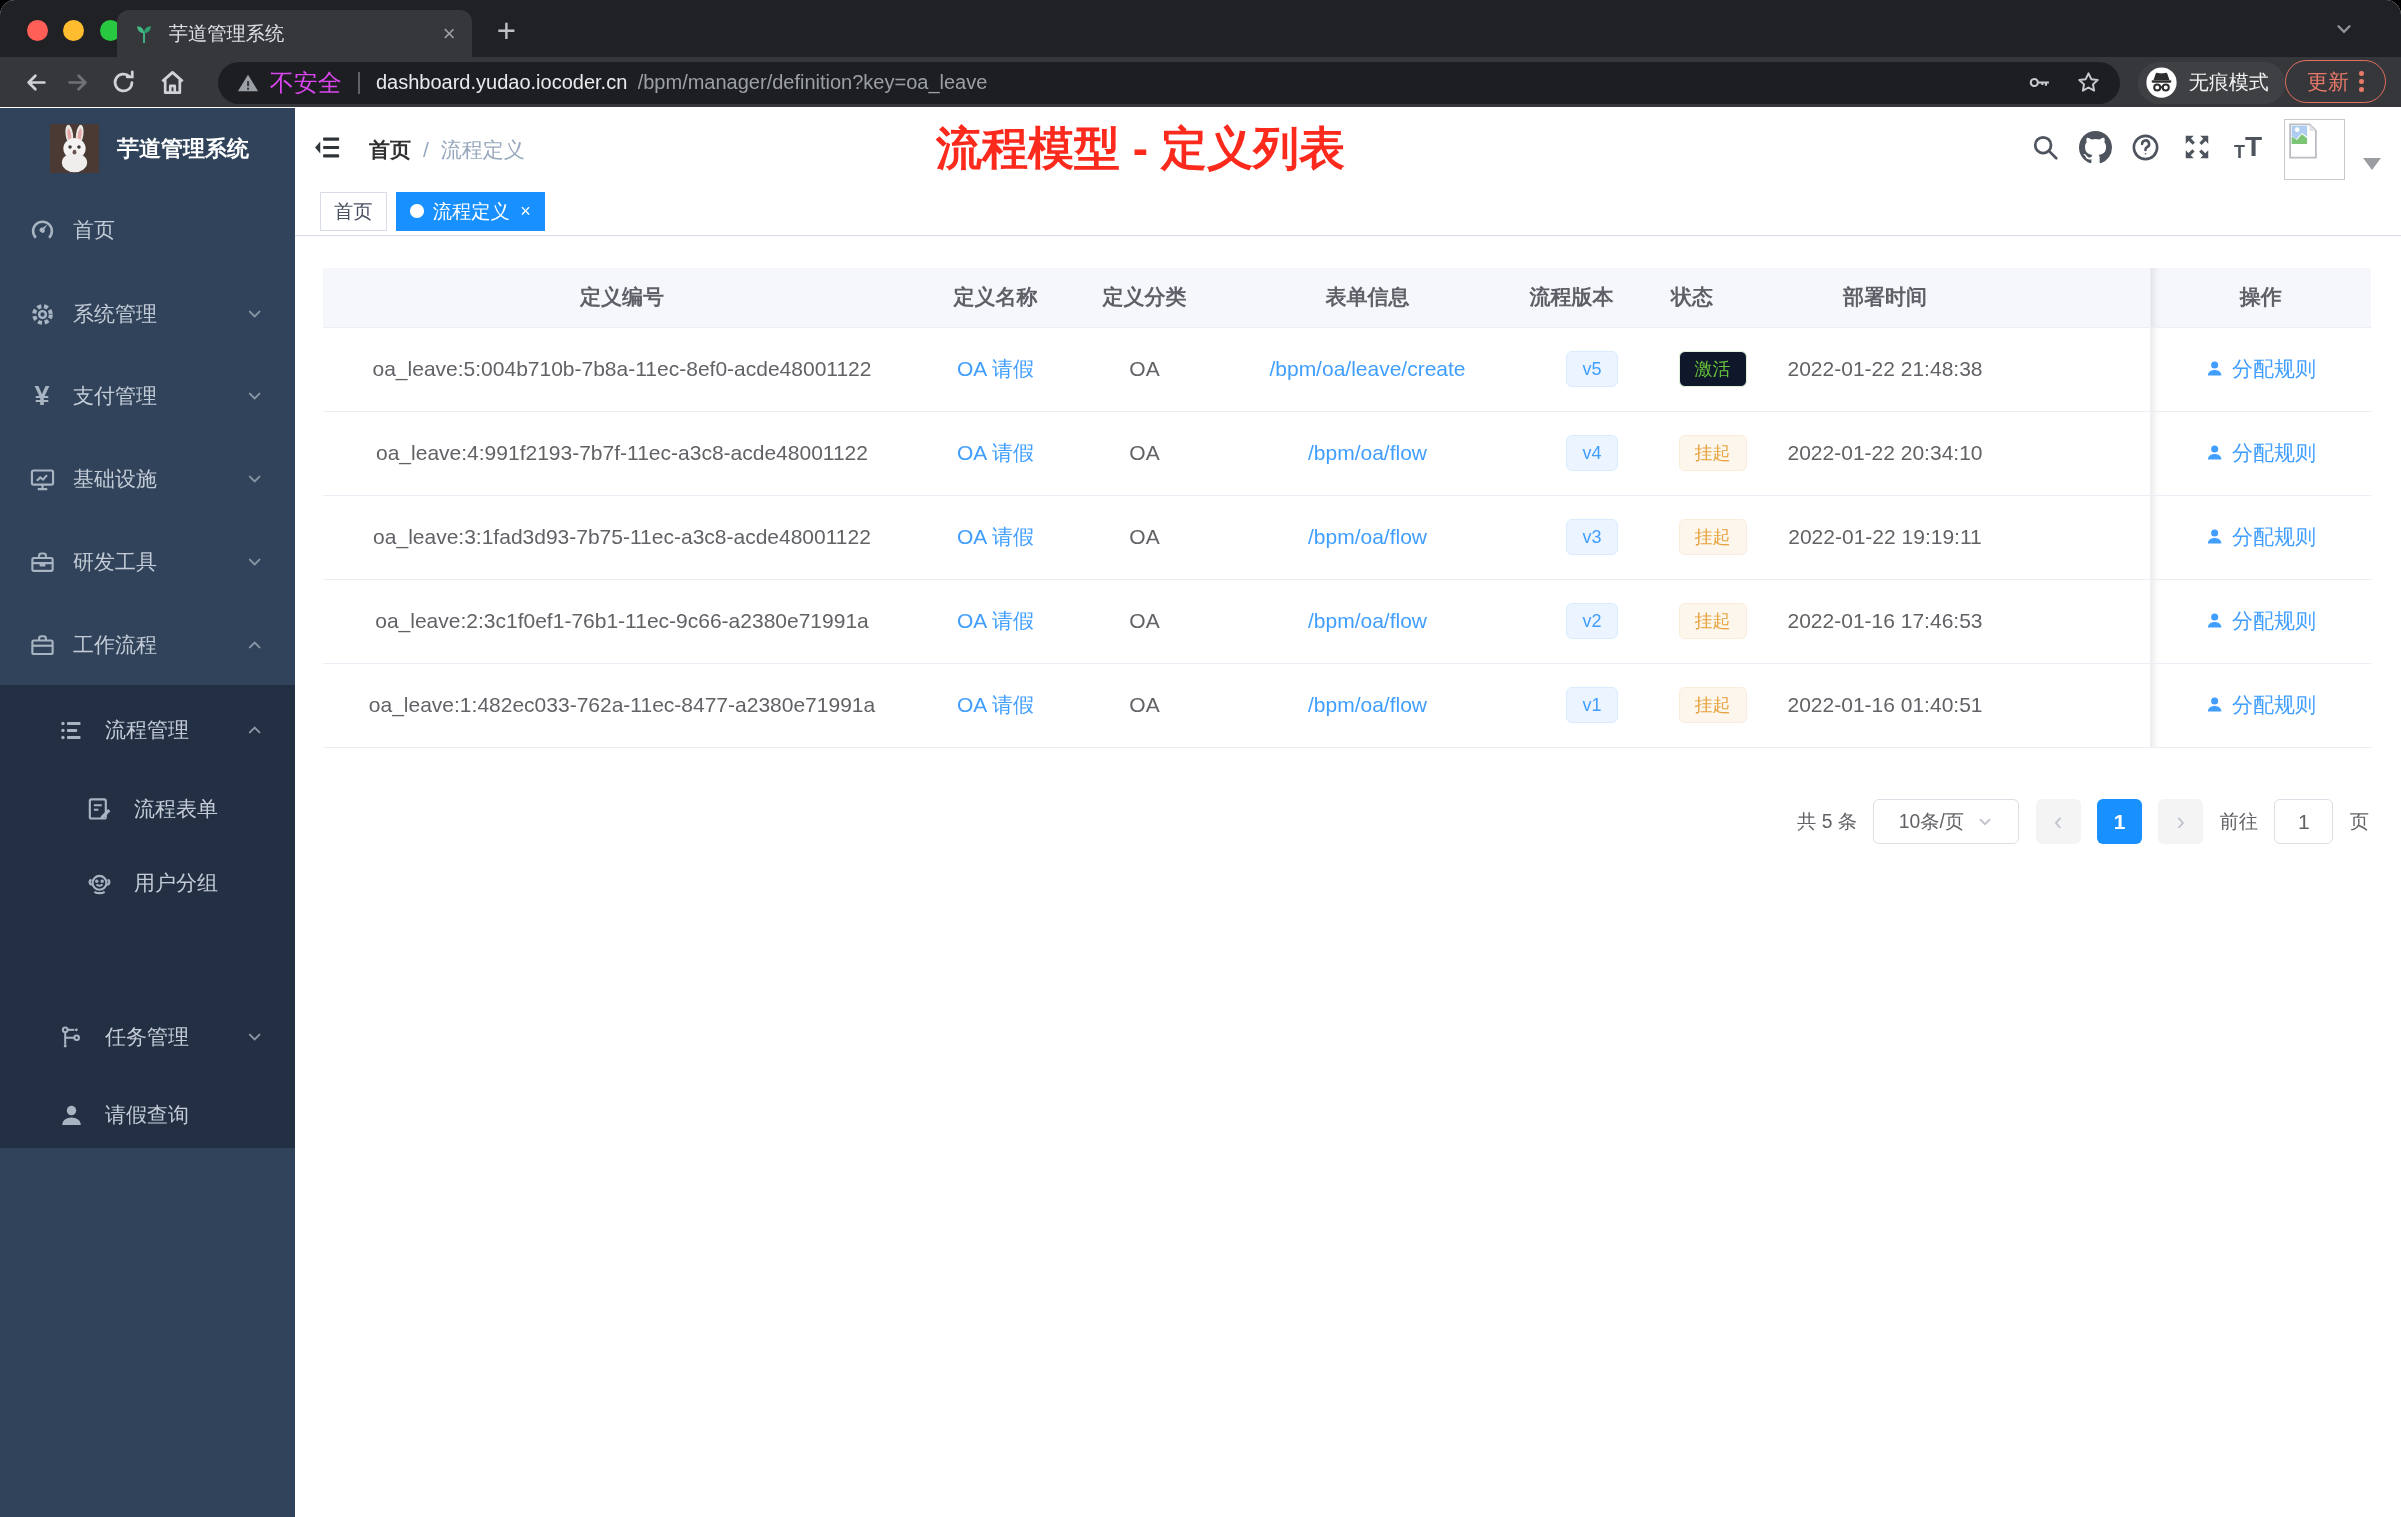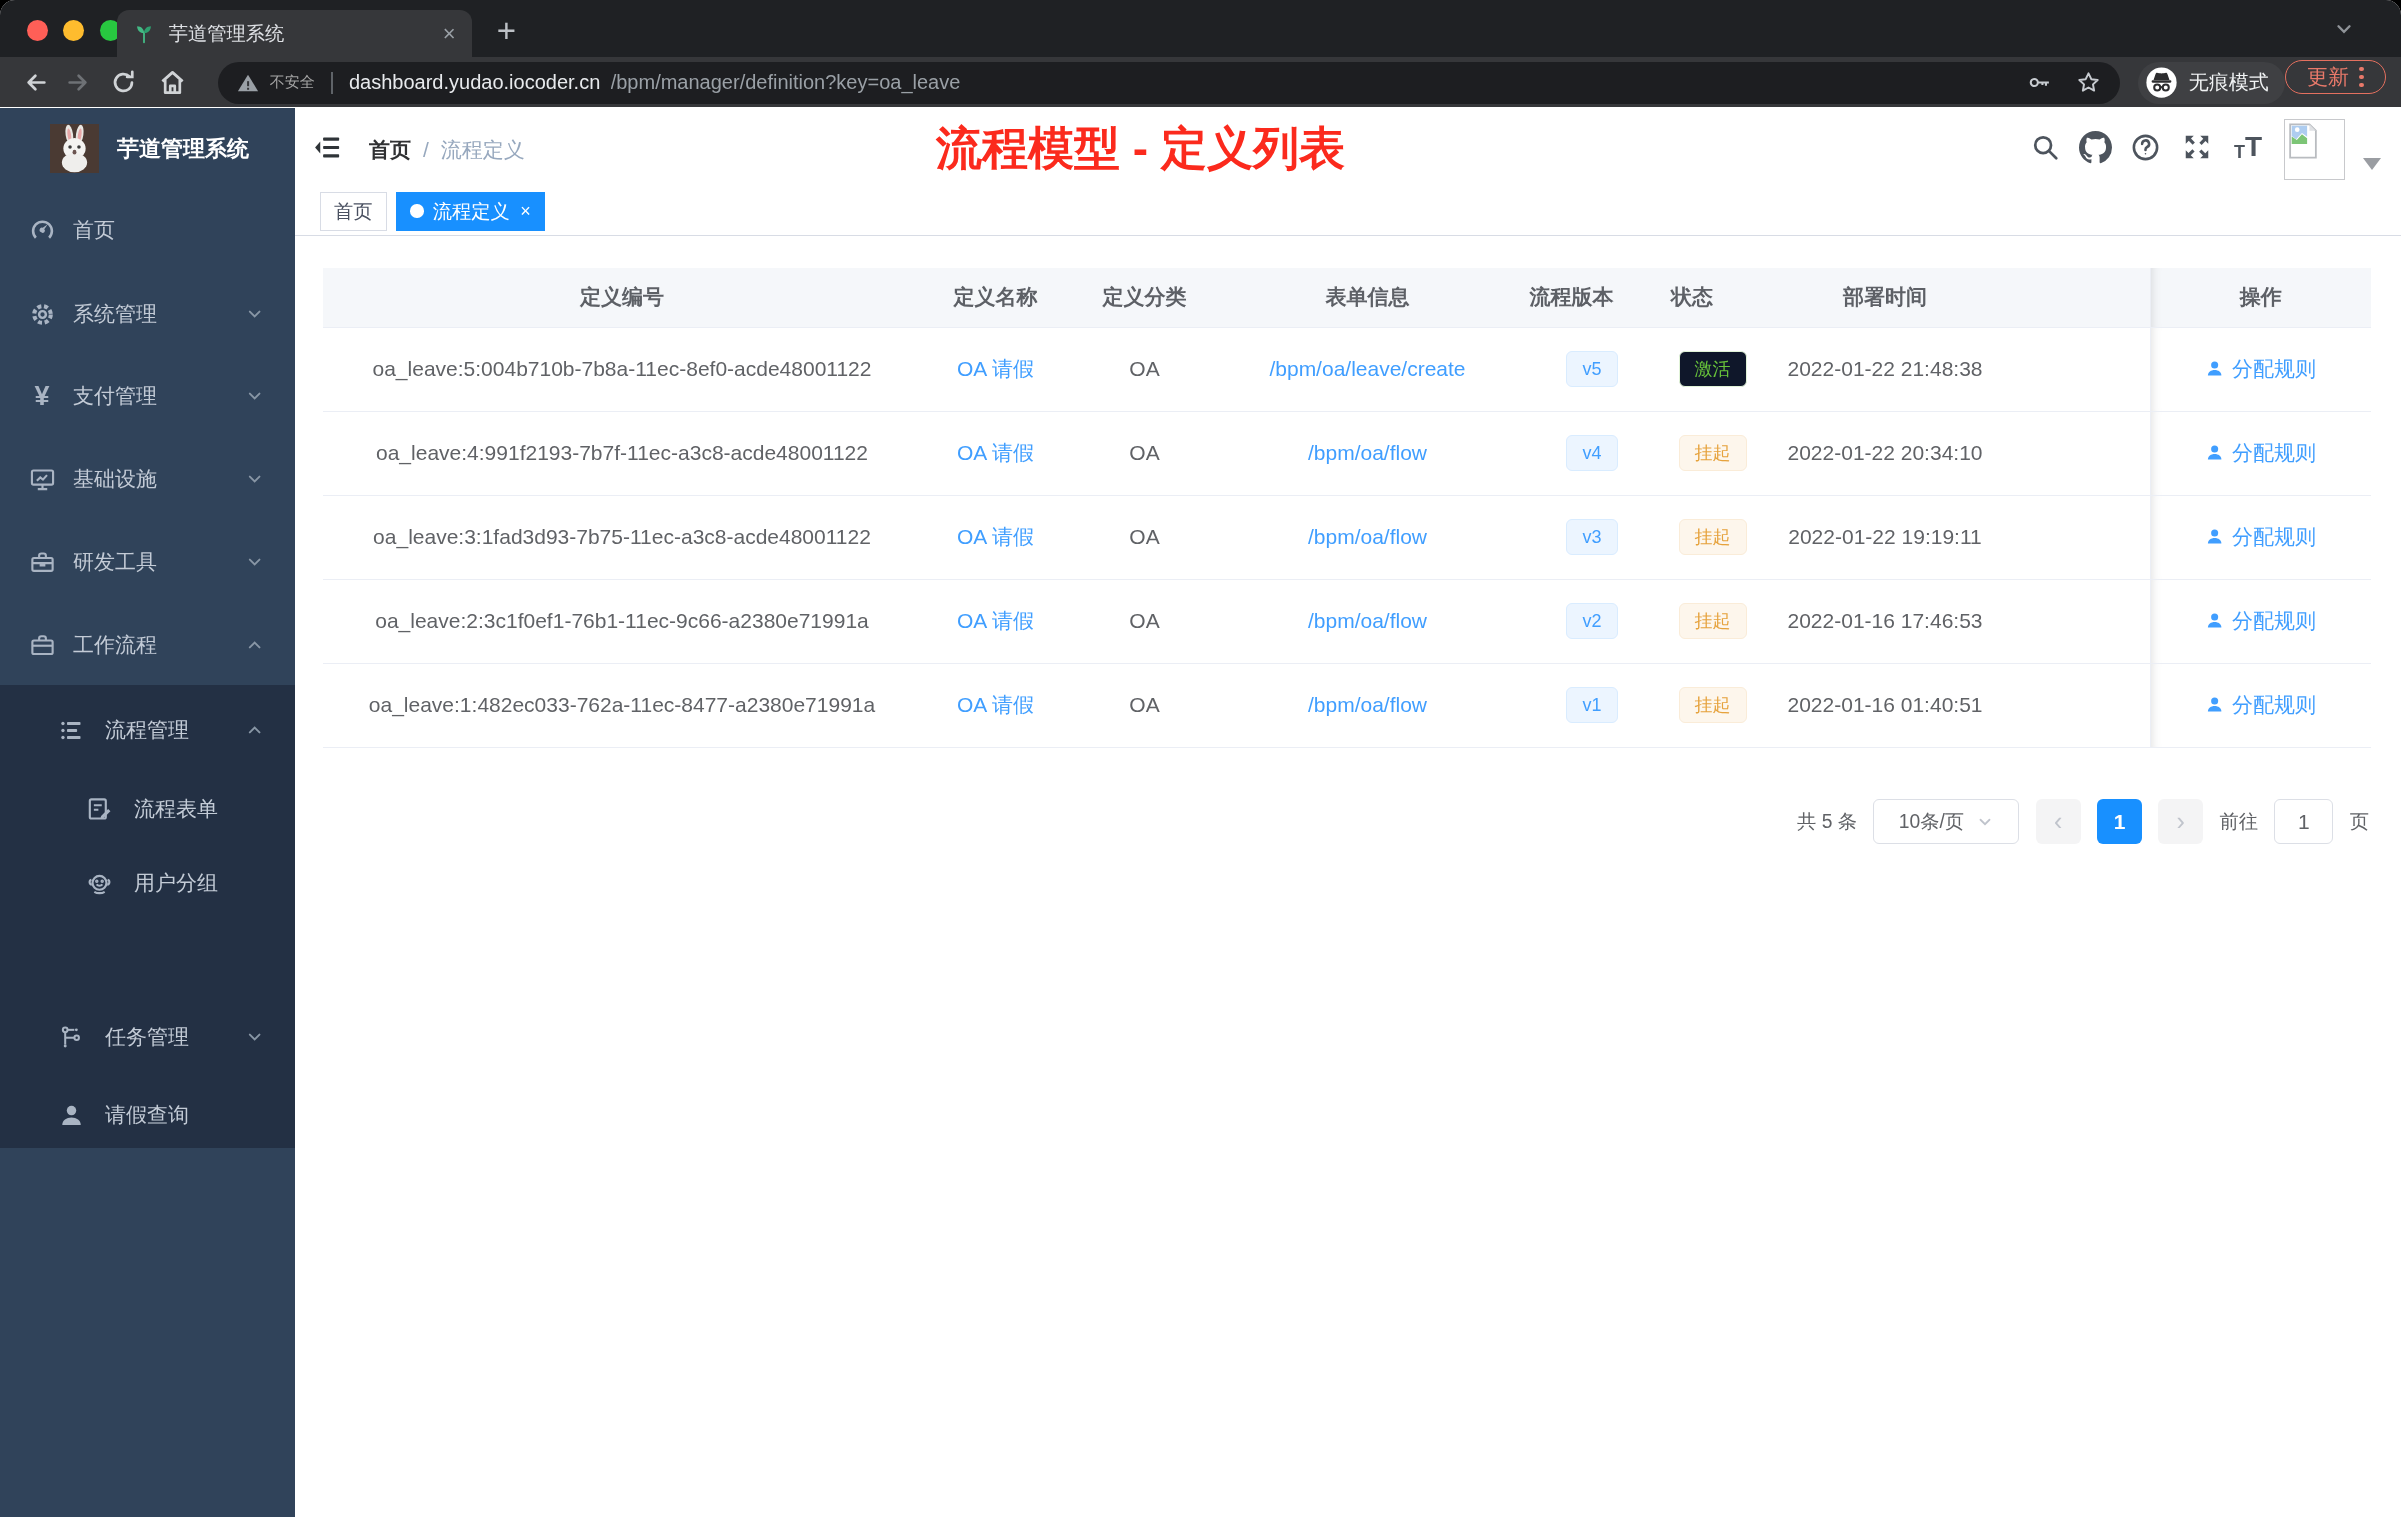--- a/index.html
+++ b/index.html
@@ -16,28 +16,28 @@
     border-radius:12px 12px 0 0;display:flex;align-items:center;padding:0 16.3px;gap:13.4px;}
   .tab-title{flex:1;color:#dfe1e5;font-size:19.3px;white-space:nowrap;overflow:hidden;}
   .tab-close{color:#9aa0a6;font-size:22px;line-height:1;}
   .newtab{position:absolute;left:488px;top:12px;width:37px;height:37px;color:#bdc1c6;font-size:33px;
     display:flex;align-items:center;justify-content:center;}
   .tabsearch{position:absolute;left:2333px;top:18px;color:#8f9398;}
   .toolbar{position:absolute;left:0;top:57px;width:100%;height:50px;background:#36373a;}
   .navico{position:absolute;top:9.7px;width:31px;height:31px;display:flex;align-items:center;justify-content:center;}
   .omnibox{position:absolute;left:218px;top:4.5px;width:1902px;height:42px;background:#1d1e21;border-radius:21px;
     display:flex;align-items:center;padding:0 19.3px;gap:10.4px;}
-  .sec-label{color:#a3a3a3;font-size:15px;}
+  .sec-label{color:#d946ef;font-size:24px;}
   .url-div{width:1.5px;height:22px;background:#5f6368;margin:0 6px;}
   .url-domain{color:#e8eaed;font-size:20px;}
   .url-path{color:#9aa0a6;font-size:20px;flex:1;white-space:nowrap;overflow:hidden;}
   .incog-pill{position:absolute;left:2138px;top:4.5px;height:42px;background:#3f4043;border-radius:21px;
     display:flex;align-items:center;gap:10.4px;padding:0 16.3px 0 7.4px;}
   .incog-label{color:#f1f3f4;font-size:20px;}
-  .update-pill{position:absolute;left:2285px;top:3px;width:101px;height:34px;border:1.5px solid #e4705f;border-radius:22px;
+  .update-pill{position:absolute;left:2285px;top:3px;width:101px;height:43px;border:1.5px solid #e4705f;border-radius:22px;
     display:flex;align-items:center;justify-content:center;gap:10.4px;color:#e8796a;}
   .update-label{font-size:21px;}
   .dots3{display:flex;flex-direction:column;gap:3.7px;}
   .dots3 i{width:4.5px;height:4.5px;border-radius:50%;background:#e8796a;}
 
   
   #app{position:absolute;left:0;top:108px;width:100%;height:1410px;background:#fff;}
   #sidebar{position:absolute;left:0;top:0;width:295px;height:100%;background:#30435a;}
   .logo-row{position:absolute;left:0;top:0;width:100%;height:82px;}
   .logo-img{position:absolute;left:50px;top:16.3px;width:49px;height:49px;overflow:hidden;}

